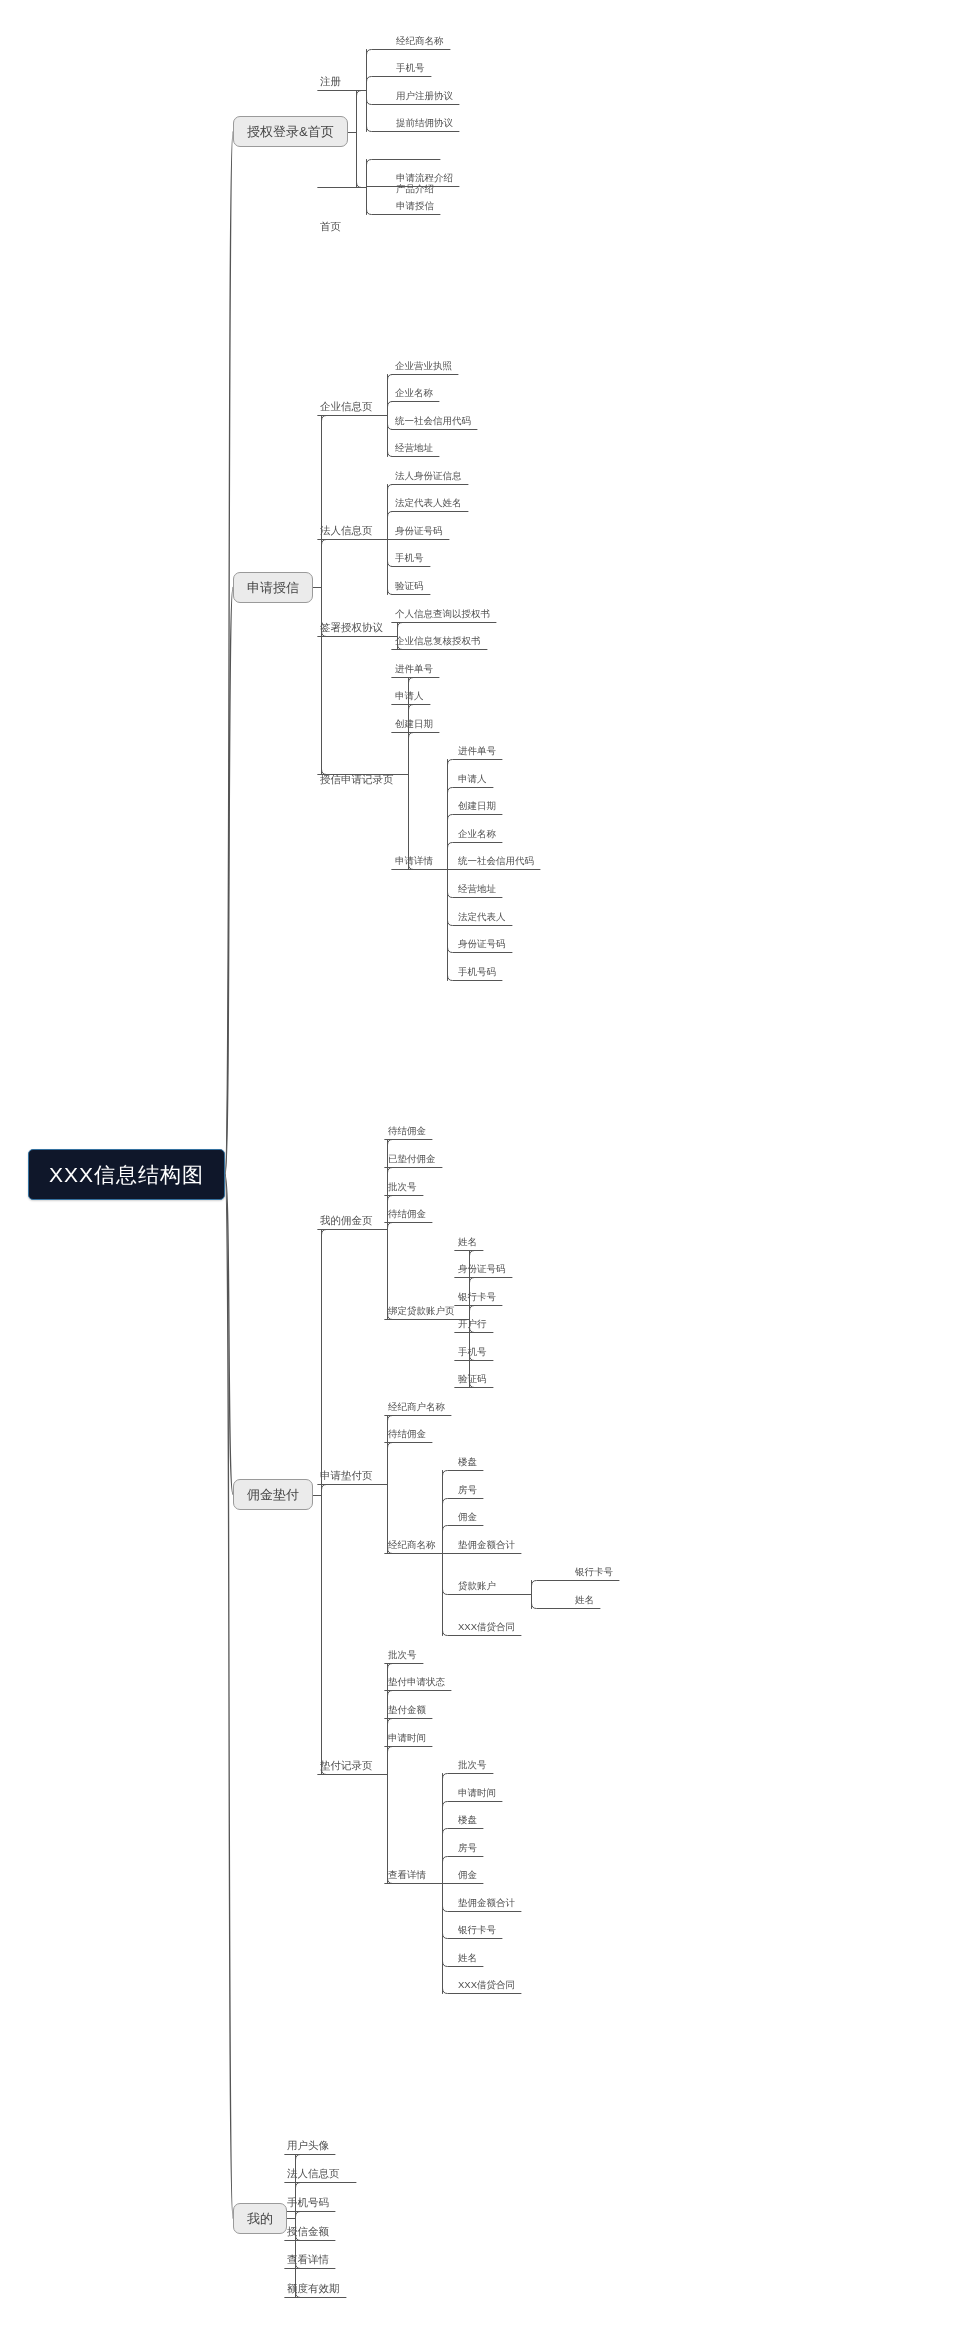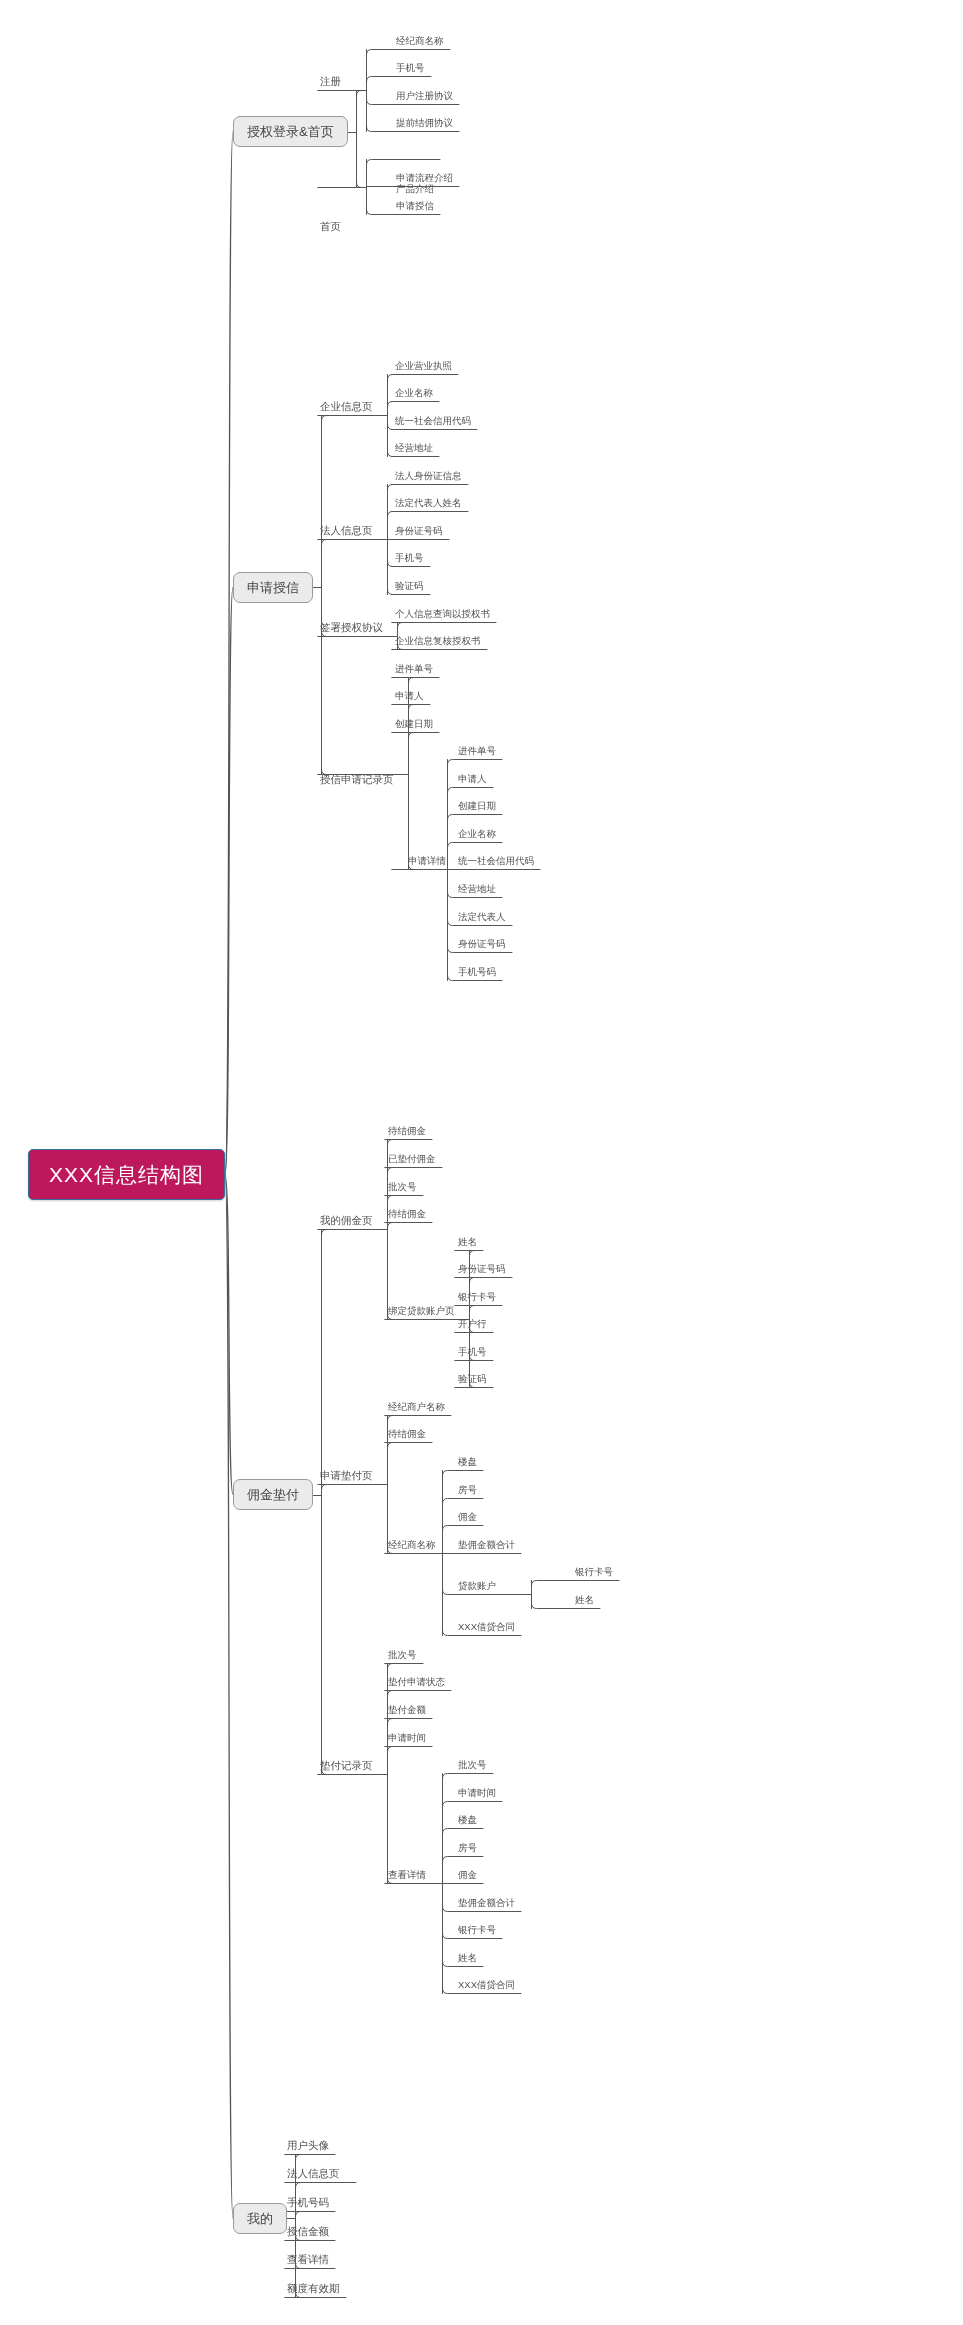--- a/index.html
+++ b/index.html
@@ -23,21 +23,21 @@
     pointer-events: none;
   }
   .node {
     position: absolute;
     white-space: nowrap;
     color: #4a4a4a;
     line-height: 1;
   }
   
   .node.root {
-    background: #be185d;
+    background: #0f172a;
     color: #ffffff;
     border: 1px solid #35719f;
     border-radius: 5px;
     font-size: 21px;
     padding: 14px 20px;
     letter-spacing: 1px;
     box-shadow: 0 1px 2px rgba(0,0,0,0.18);
   }
   
   .node.lvl1 {
@@ -293,21 +293,21 @@
     <div class="node leaf" style="left: 392px; top: 526px;">身份证号码</div>
     <div class="node leaf" style="left: 392px; top: 553px;">手机号</div>
     <div class="node leaf" style="left: 392px; top: 581px;">验证码</div>
     <div class="node lvl2" style="left: 318px; top: 622px;">签署授权协议</div>
     <div class="node leaf" style="left: 392px; top: 609px;">个人信息查询以授权书</div>
     <div class="node leaf" style="left: 392px; top: 636px;">企业信息复核授权书</div>
     <div class="node lvl2" style="left: 318px; top: 760px; margin-top: 14px;">授信申请记录页</div>
     <div class="node leaf" style="left: 392px; top: 664px;">进件单号</div>
     <div class="node leaf" style="left: 392px; top: 691px;">申请人</div>
     <div class="node leaf" style="left: 392px; top: 719px;">创建日期</div>
-    <div class="node leaf" style="left: 392px; top: 856px; margin-left: 13px;">申请详情</div>
+    <div class="node leaf" style="left: 392px; top: 856px;">申请详情</div>
     <div class="node leaf" style="left: 455px; top: 746px;">进件单号</div>
     <div class="node leaf" style="left: 455px; top: 774px;">申请人</div>
     <div class="node leaf" style="left: 455px; top: 801px;">创建日期</div>
     <div class="node leaf" style="left: 455px; top: 829px;">企业名称</div>
     <div class="node leaf" style="left: 455px; top: 856px;">统一社会信用代码</div>
     <div class="node leaf" style="left: 455px; top: 884px;">经营地址</div>
     <div class="node leaf" style="left: 455px; top: 912px;">法定代表人</div>
     <div class="node leaf" style="left: 455px; top: 939px;">身份证号码</div>
     <div class="node leaf" style="left: 455px; top: 967px;">手机号码</div>
     <div class="node lvl1" style="left: 233px; top: 1479px; border-radius: 7px;">佣金垫付</div>

